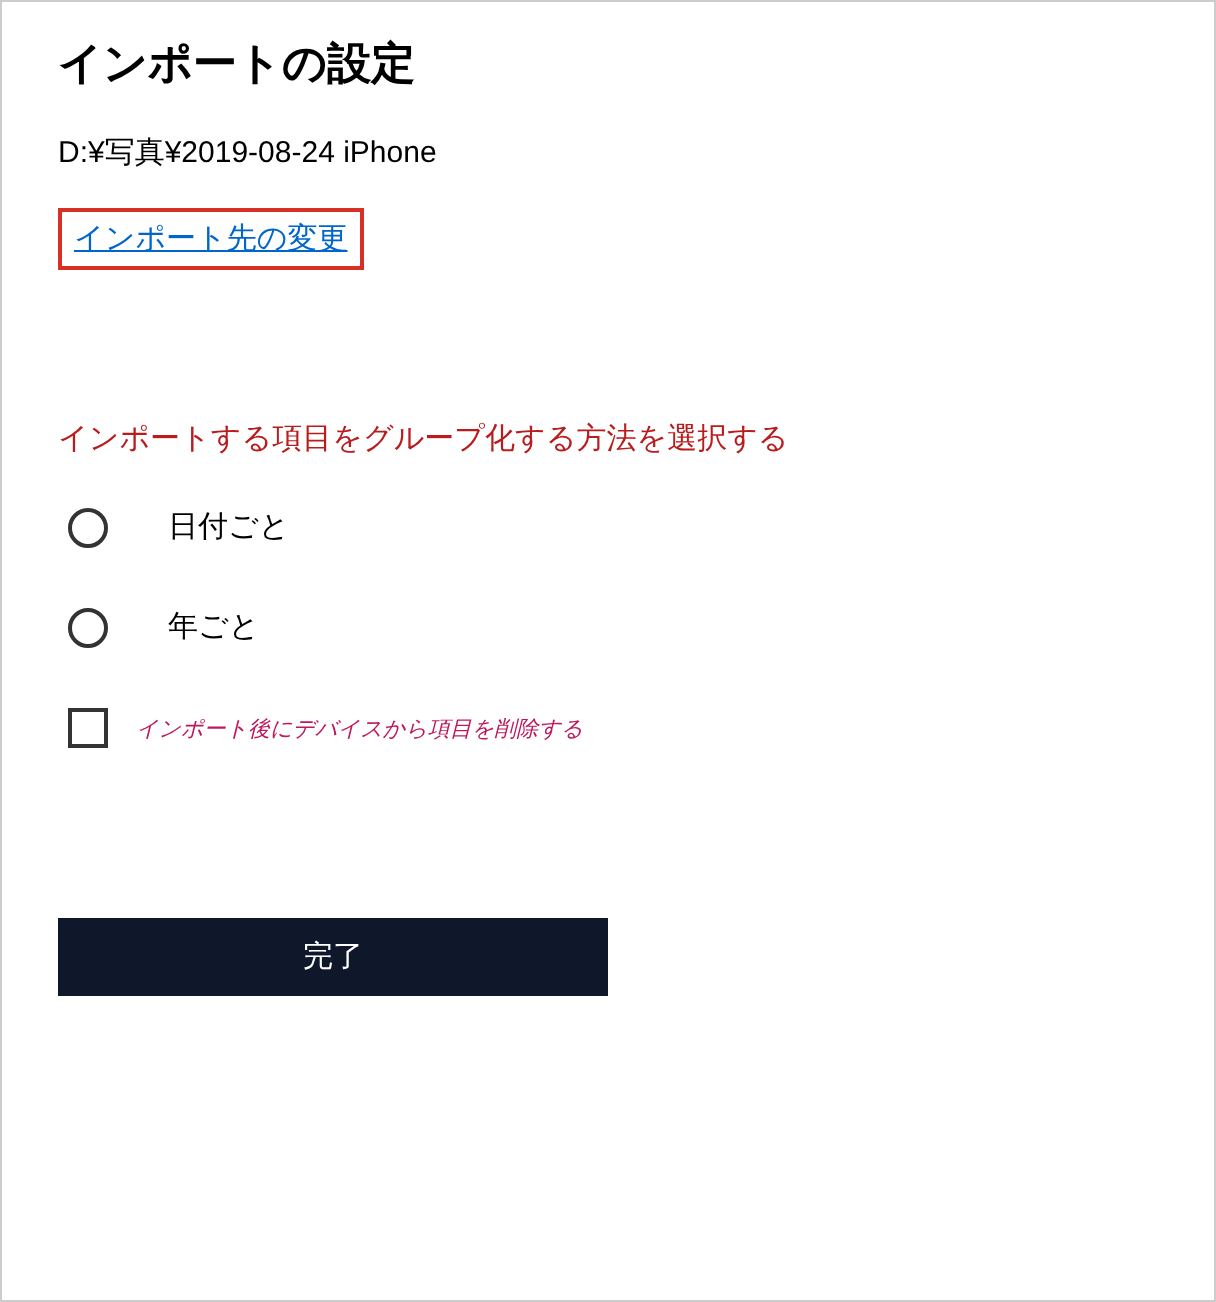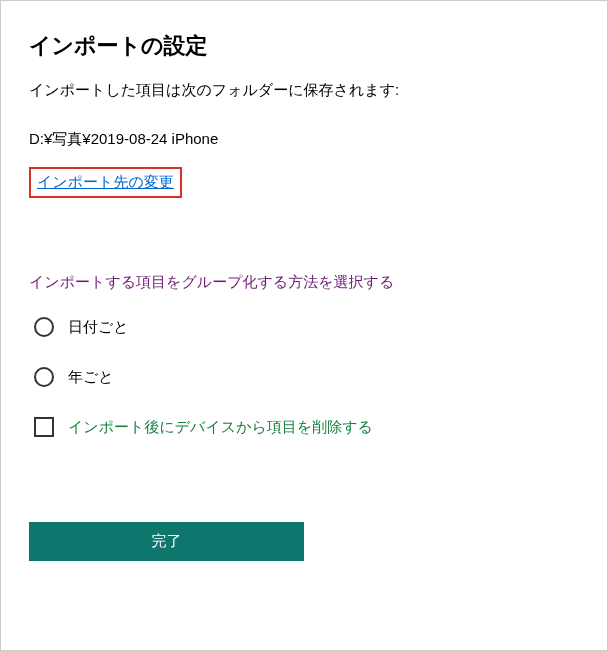--- a/index.html
+++ b/index.html
@@ -8,21 +8,21 @@
       padding: 0;
     }
     body {
       font-family: "Yu Gothic UI", "Meiryo", sans-serif;
       background: #fff;
       width: 608px;
       height: 651px;
       border: 1px solid #ccc;
     }
     .container {
-      padding: 30px 28px;
+      padding: 16px 28px;
     }
     .title {
       font-size: 22px;
       font-weight: 600;
       color: #000;
       margin-bottom: 20px;
     }
     .subtitle {
       font-size: 15px;
       color: #000;
@@ -39,32 +39,33 @@
       padding: 4px 6px;
     }
     .link-text {
       font-size: 15px;
       color: #0066cc;
       cursor: pointer;
       text-decoration: underline;
     }
     .section-label {
       font-size: 15px;
-      color: #701a75;
+      color: #b91c1c;
       margin-top: 75px;
       margin-bottom: 25px;
     }
     .radio-group {
       margin-left: 5px;
     }
     .radio-item {
       display: flex;
-      align-items: flex-end;
+      align-items: flex-start;
       margin-bottom: 30px;
       cursor: pointer;
+      gap: 16px;
     }
     .radio-circle {
       width: 20px;
       height: 20px;
       border: 2px solid #333;
       border-radius: 50%;
       margin-right: 14px;
       display: flex;
       align-items: center;
       justify-content: center;
@@ -91,43 +92,43 @@
       cursor: pointer;
     }
     .checkbox-box {
       width: 20px;
       height: 20px;
       border: 2px solid #333;
       margin-right: 14px;
       flex-shrink: 0;
     }
     .checkbox-label {
-      font-size: 15px;
-      color: #15803d;
+      font-size: 11px;
+      color: #be185d;
+      font-style: italic;
     }
     .done-button {
-      background: #0f766e;
+      background: #0f172a;
       color: #fff;
       border: none;
       padding: 10px 0;
       width: 275px;
       font-size: 15px;
       text-align: center;
       cursor: pointer;
       margin-top: 55px;
       font-family: inherit;
     }
   </style>
 </head>
 <body>
 
 <div class="container">
   <h1 class="title">インポートの設定</h1>
   
-  <p class="subtitle">インポートした項目は次のフォルダーに保存されます:</p>
   
   <p class="path-text">D:¥写真¥2019-08-24 iPhone</p>
   
   <div class="link-box">
     <span class="link-text">インポート先の変更</span>
   </div>
   
   <p class="section-label">インポートする項目をグループ化する方法を選択する</p>
   
   <div class="radio-group">

